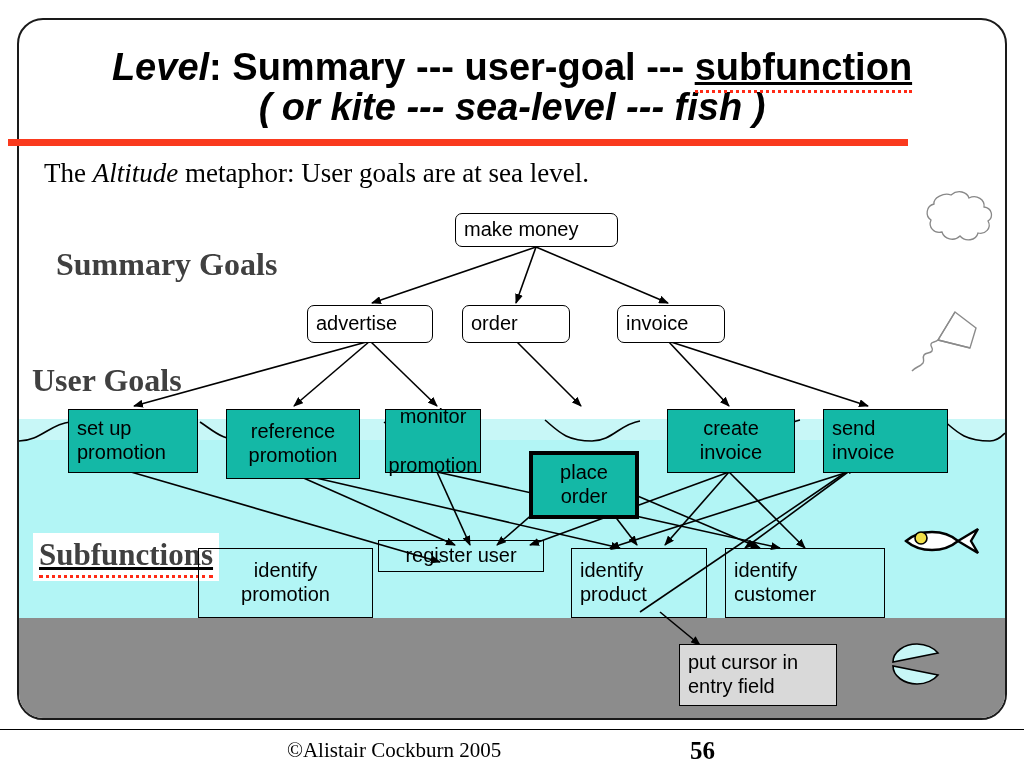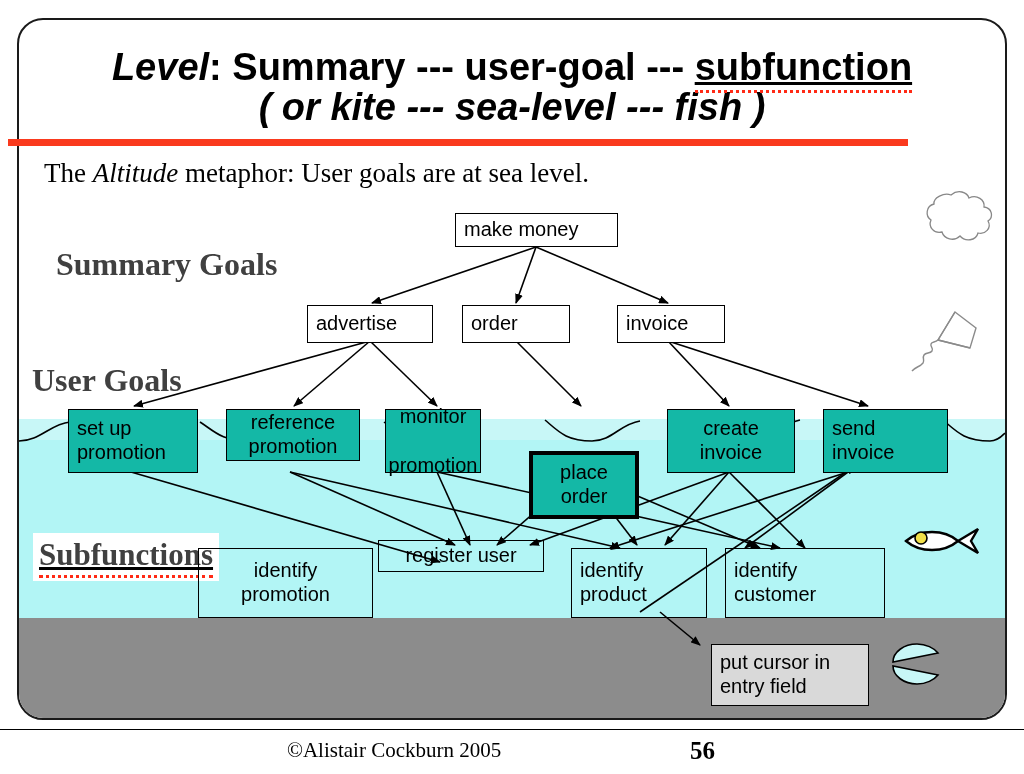--- a/index.html
+++ b/index.html
@@ -172,21 +172,21 @@
     font-family: "Liberation Sans", sans-serif;
     font-size: 20px;
     color: #000;
     line-height: 1.18;
     display: flex;
     flex-direction: column;
     justify-content: center;
     z-index: 8;
   }
   .node .ln { display: block; }
-  .n-white { background: #ffffff; }
+  .n-white { background: #ffffff; border-radius: 7px; }
   .n-yellow { background: #14b8a6; }
   .n-clear { background: transparent; }
   .n-gray { background: #d9d9d9; }
   .n-bold { border: 4px solid #000; }
   .ta-center { text-align: center; }
   .ta-left { text-align: left; padding-left: 8px; }
 
   
   .footer-rule {
     position: absolute;
@@ -333,21 +333,21 @@
     <span class="ln">order</span>
   </div>
   <div class="node n-white ta-left" style="left:617px; top:305px; width:108px; height:38px;">
     <span class="ln">invoice</span>
   </div>
 
   <div class="node n-yellow ta-left" style="left:68px; top:409px; width:130px; height:64px;">
     <span class="ln">set up</span>
     <span class="ln">promotion</span>
   </div>
-  <div class="node n-yellow ta-center" style="left:226px; top:409px; width:134px; height:52px;">
+  <div class="node n-yellow ta-center" style="left:226px; top:409px; width:134px; height:70px;">
     <span class="ln">reference</span>
     <span class="ln">promotion</span>
   </div>
   <div class="node n-yellow ta-center" style="left:385px; top:409px; width:96px; height:64px;gap:25px;">
     <span class="ln">monitor</span>
     <span class="ln">promotion</span>
   </div>
   <div class="node n-yellow n-bold ta-center" style="left:529px; top:407px; width:110px; height:68px;margin-top:44px;">
     <span class="ln">place</span>
     <span class="ln">order</span>
@@ -370,21 +370,21 @@
   </div>
   <div class="node n-clear ta-left" style="left:571px; top:548px; width:136px; height:70px;">
     <span class="ln">identify</span>
     <span class="ln">product</span>
   </div>
   <div class="node n-clear ta-left" style="left:725px; top:548px; width:160px; height:70px;">
     <span class="ln">identify</span>
     <span class="ln">customer</span>
   </div>
 
-  <div class="node n-gray ta-left" style="left:679px; top:644px; width:158px; height:62px;margin-left:32px;">
+  <div class="node n-gray ta-left" style="left:679px; top:644px; width:158px; height:62px;">
     <span class="ln">put cursor in</span>
     <span class="ln">entry field</span>
   </div>
 
   <div class="footer-rule"></div>
   <div class="copyright">©Alistair Cockburn 2005</div>
   <div class="pagenum">56</div>
 
 </div>
 

